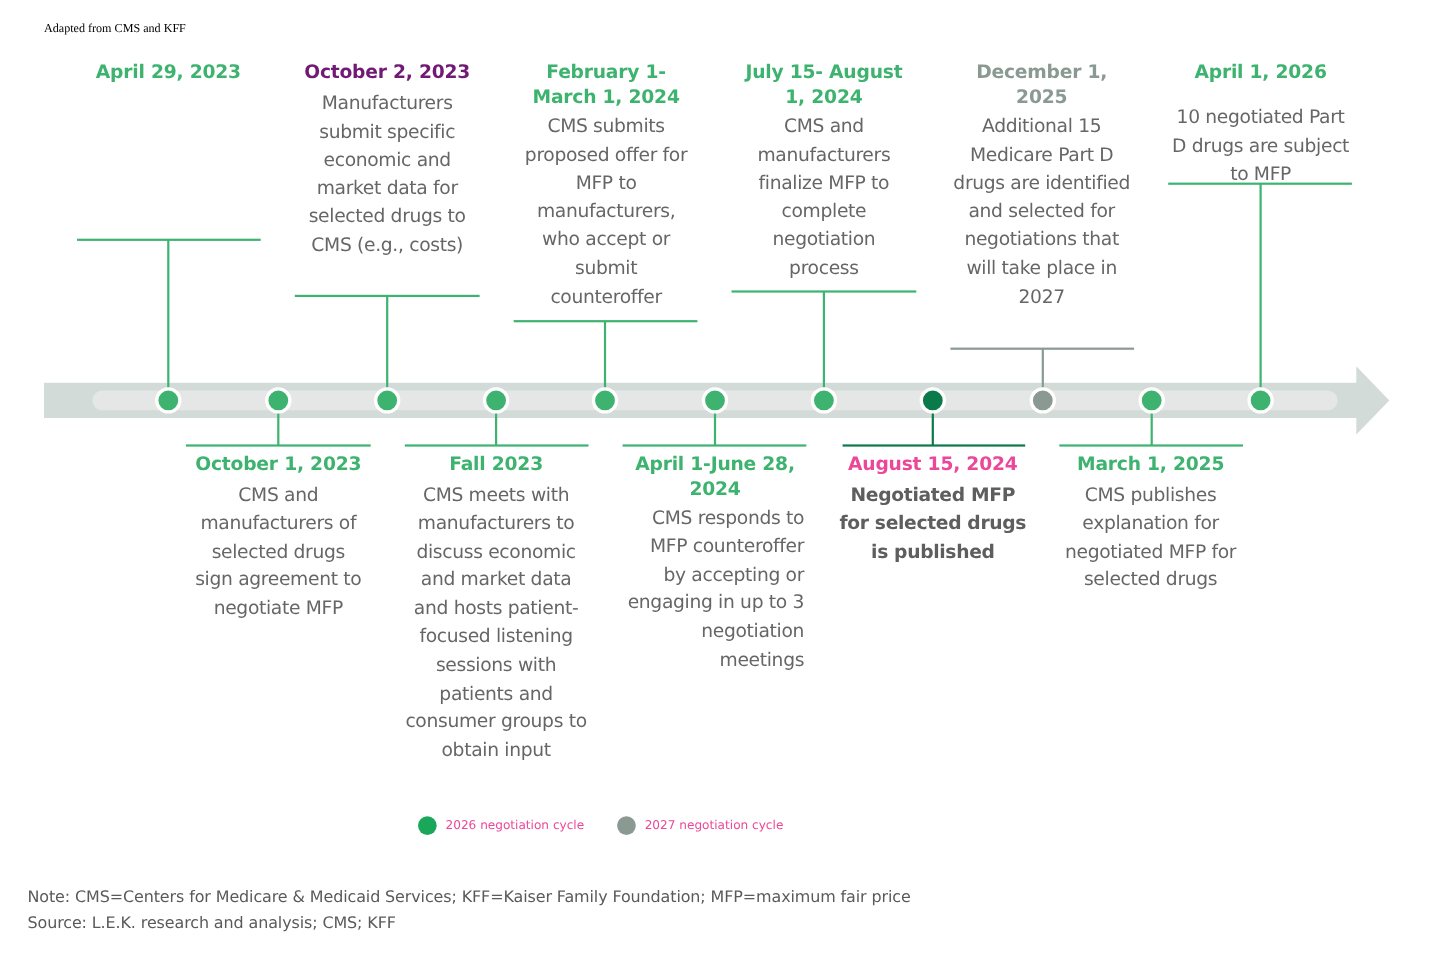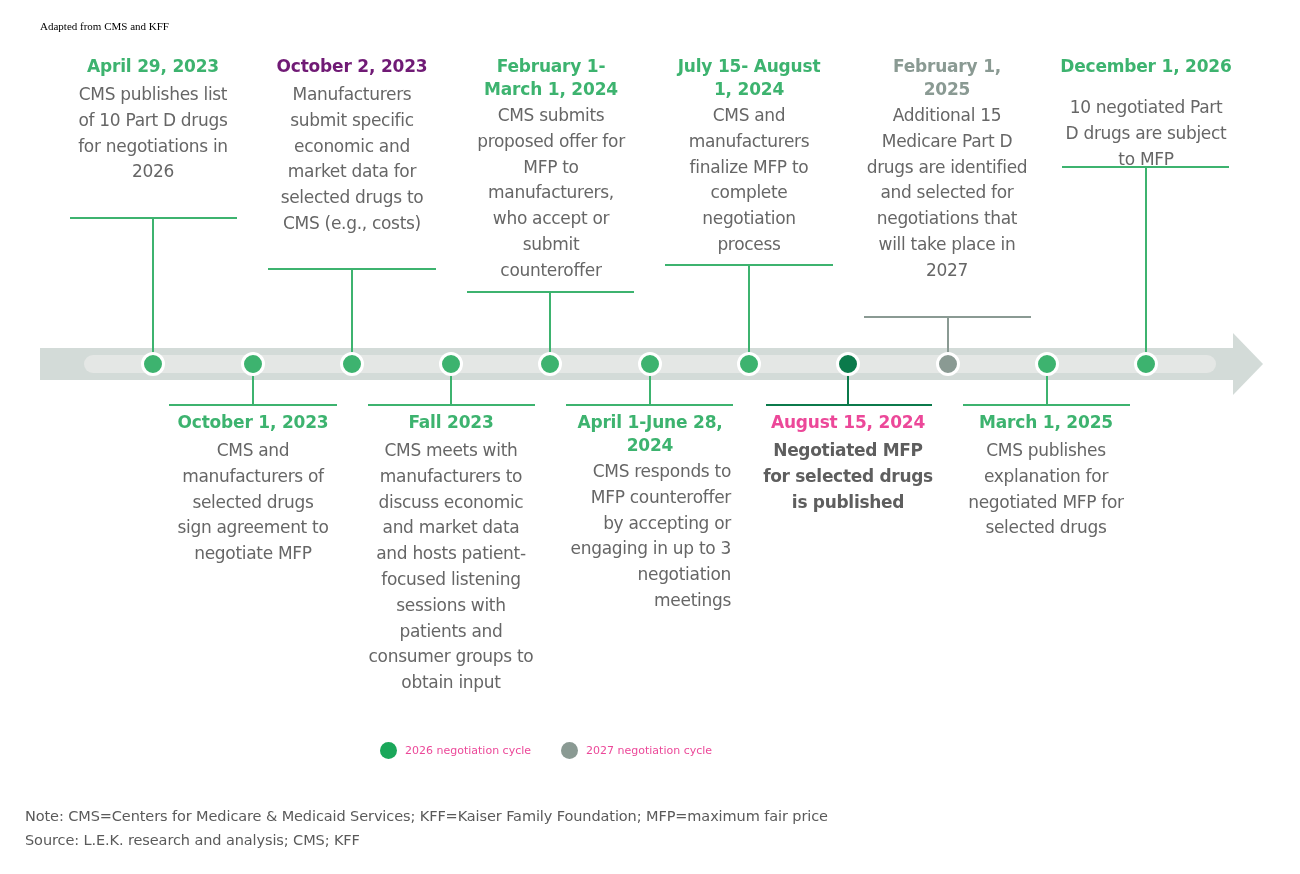--- a/index.html
+++ b/index.html
@@ -26,21 +26,20 @@
 <body>
 
 <div class="subtitle">Adapted from CMS and KFF</div>
 
 <div class="bar"></div>
 <div class="arrowhead"></div>
 <div class="pill"></div>
 
 <div class="event" style="left:58px; top:55px;">
   <div class="date" style="color:#3db36f">April 29, 2023</div>
-  <div class="desc" style="width:160px;margin:4px auto 0;">CMS publishes list of 10 Part D drugs for negotiations in 2026</div>
 </div>
 <div class="rule" style="left:70px; top:217px; width:167px; background:#3db36f"></div>
 <div class="stem" style="left:152px; top:218px; height:136px; background:#3db36f"></div>
 
 <div class="event" style="left:257px; top:55px;">
   <div class="date" style="color:#701a75">October 2, 2023</div>
   <div class="desc" style="width:168px;margin:4px auto 0;">Manufacturers submit specific economic and market data for selected drugs to CMS (e.g., costs)</div>
 </div>
 <div class="rule" style="left:268px; top:268px; width:168px; background:#3db36f"></div>
 <div class="stem" style="left:351px; top:269px; height:85px; background:#3db36f"></div>
@@ -53,28 +52,28 @@
 <div class="stem" style="left:549px; top:292px; height:62px; background:#3db36f"></div>
 
 <div class="event" style="left:654px; top:55px;">
   <div class="date" style="color:#3db36f; width:155px; margin:0 auto;">July 15- August 1, 2024</div>
   <div class="desc" style="width:155px;margin:2px auto 0;">CMS and manufacturers finalize MFP to complete negotiation process</div>
 </div>
 <div class="rule" style="left:665px; top:264px; width:168px; background:#3db36f"></div>
 <div class="stem" style="left:748px; top:265px; height:89px; background:#3db36f"></div>
 
 <div class="event" style="left:852px; top:55px;">
-  <div class="date" style="color:#8a9a93; width:130px; margin:0 auto;">February 1, 2025</div>
+  <div class="date" style="color:#8a9a93; width:130px; margin:0 auto;">December 1, 2025</div>
   <div class="desc" style="width:168px;margin:2px auto 0;">Additional 15 Medicare Part D drugs are identified and selected for negotiations that will take place in 2027</div>
 </div>
 <div class="rule" style="left:864px; top:316px; width:167px; background:#8a9a93"></div>
 <div class="stem" style="left:947px; top:317px; height:37px; background:#8a9a93"></div>
 
 <div class="event" style="left:1051px; top:55px;">
-  <div class="date" style="color:#3db36f">December 1, 2026</div>
+  <div class="date" style="color:#3db36f">April 1, 2026</div>
   <div class="desc" style="width:165px;margin:17px auto 0;">10 negotiated Part D drugs are subject to MFP</div>
 </div>
 <div class="rule" style="left:1062px; top:166px; width:167px; background:#3db36f"></div>
 <div class="stem" style="left:1145px; top:167px; height:187px; background:#3db36f"></div>
 
 <div class="stem" style="left:252px; top:374px; height:31px; background:#3db36f"></div>
 <div class="rule" style="left:169px; top:404px; width:168px; background:#3db36f"></div>
 <div class="event" style="left:158px; top:411px;">
   <div class="date" style="color:#3db36f">October 1, 2023</div>
   <div class="desc" style="width:155px;margin:4px auto 0;">CMS and manufacturers of selected drugs sign agreement to negotiate MFP</div>

